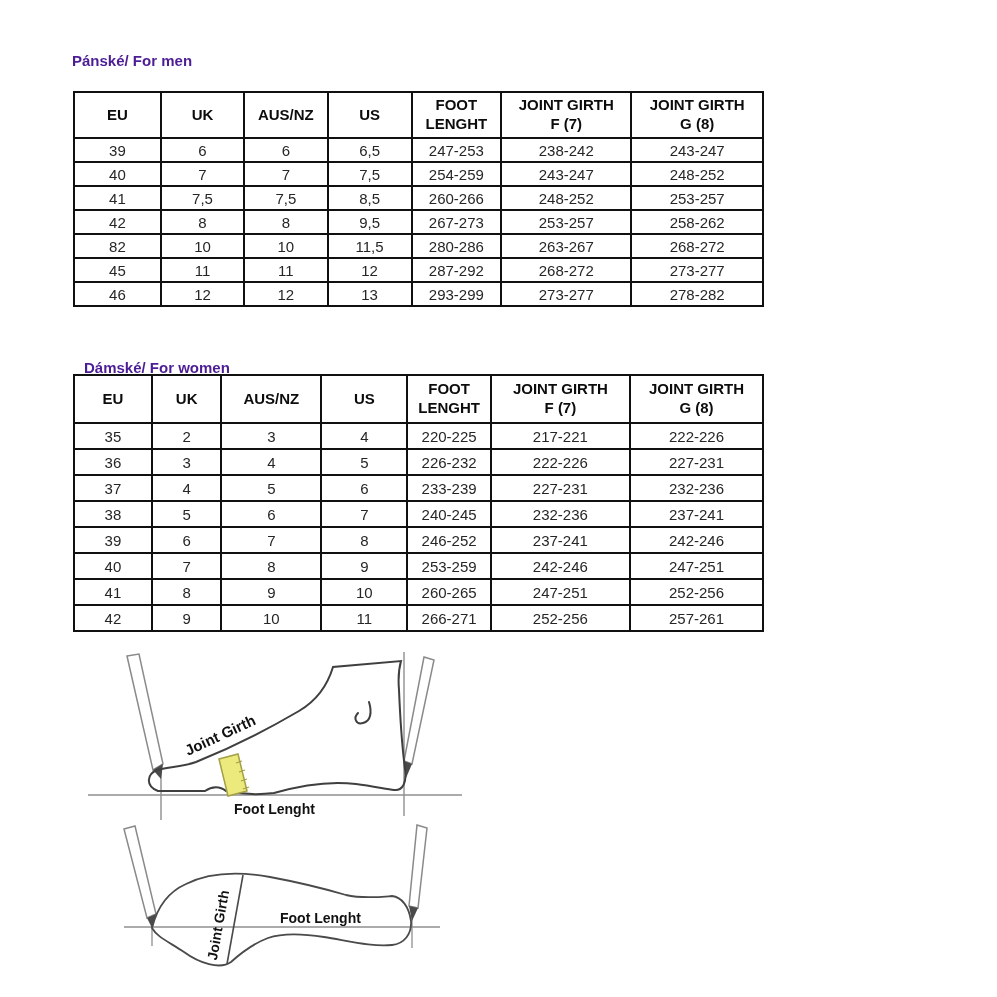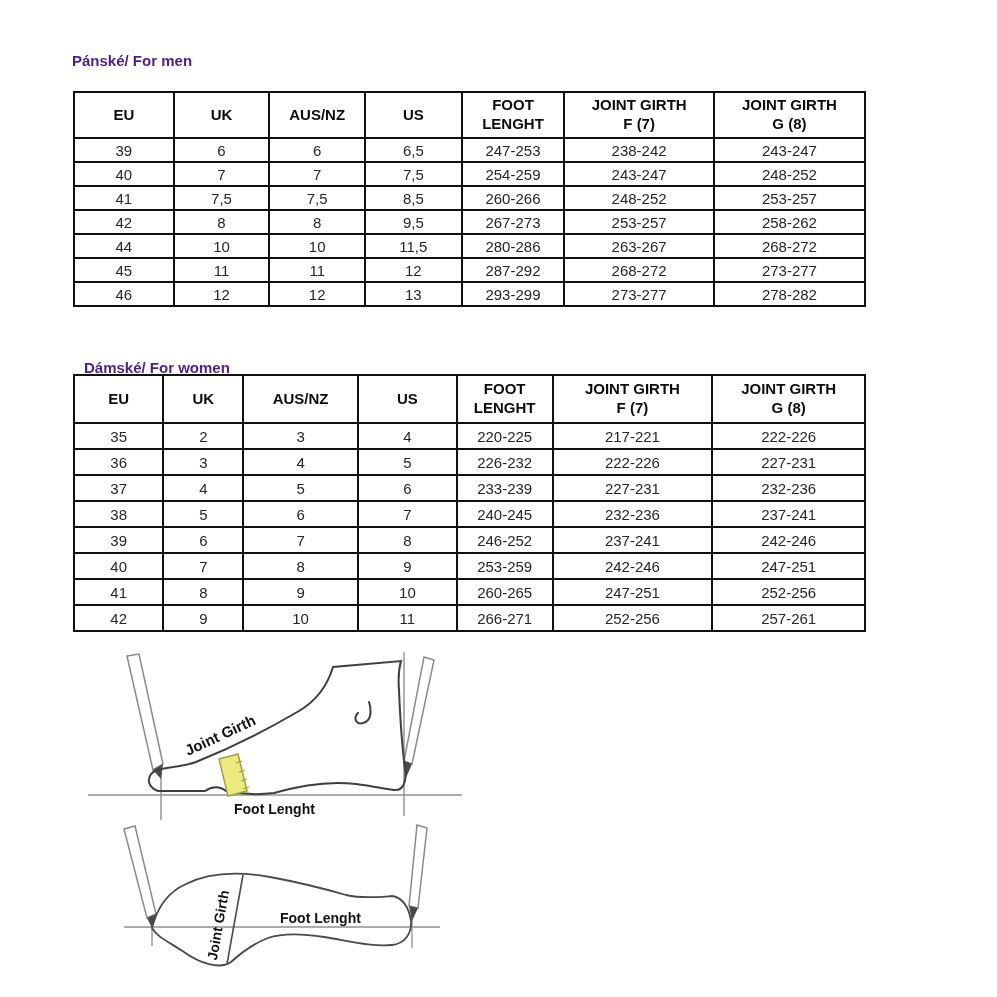--- a/index.html
+++ b/index.html
@@ -5,21 +5,21 @@
   html,body{margin:0;padding:0;}
   body{
     width:997px;height:997px;position:relative;background:#ffffff;
     font-family:"Liberation Sans", sans-serif;color:#1f1f1f;overflow:hidden;
   }
   .abs{position:absolute;}
   .section-title{
     font-weight:bold;font-size:15px;color:#4c1d95;white-space:nowrap;
   }
   table.size-table{
-    border-collapse:collapse;table-layout:fixed;width:793px;background:#fff;
+    border-collapse:collapse;table-layout:fixed;width:691px;background:#fff;
   }
   table.size-table th, table.size-table td{
     border:2px solid #101010;text-align:center;vertical-align:middle;
     padding:0;overflow:hidden;
   }
   table.size-table th{
     font-size:15px;font-weight:bold;white-space:pre-line;line-height:1.25;color:#0c0c0c;
   }
   table.size-table td{
     font-size:15px;color:#262626;
@@ -91,21 +91,21 @@
       <tr>
         <td>42</td>
         <td>8</td>
         <td>8</td>
         <td>9,5</td>
         <td>267-273</td>
         <td>253-257</td>
         <td>258-262</td>
       </tr>
       <tr>
-        <td>44</td>
+        <td>82</td>
         <td>10</td>
         <td>10</td>
         <td>11,5</td>
         <td>280-286</td>
         <td>263-267</td>
         <td>268-272</td>
       </tr>
       <tr>
         <td>45</td>
         <td>11</td>

